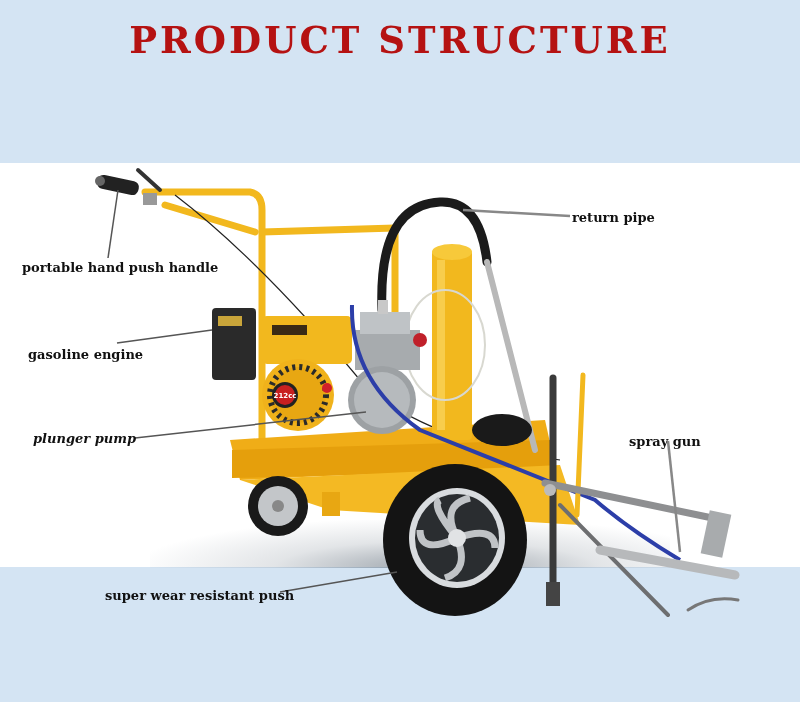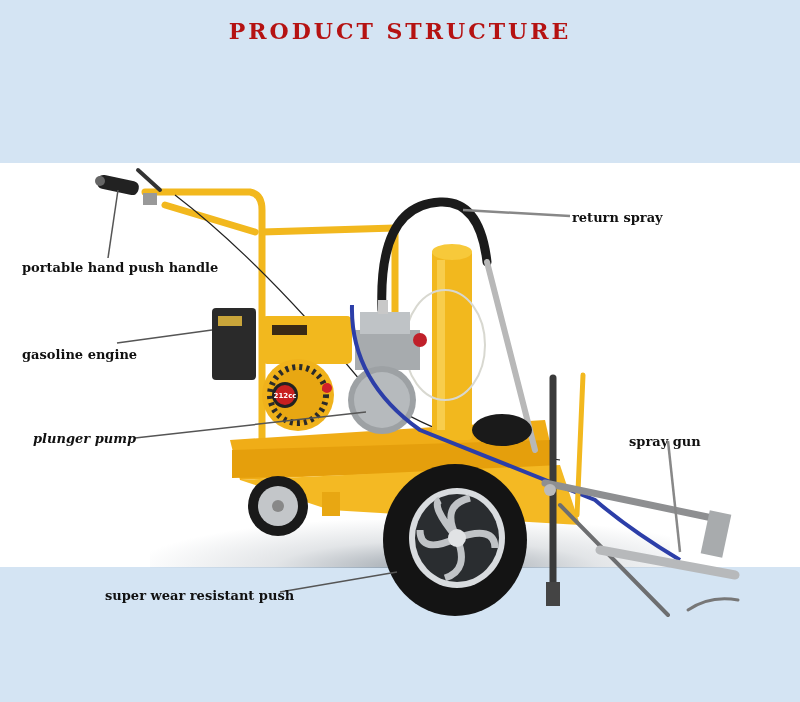--- a/index.html
+++ b/index.html
@@ -1,19 +1,19 @@
 <!DOCTYPE html>
 <html><head>
 <meta charset="utf-8">
 <style>
   html, body { margin:0; padding:0; }
   body { width:800px; height:702px; position:relative; overflow:hidden; background:#ffffff; font-family:"DejaVu Serif", serif; }
   .band-top { position:absolute; left:0; top:0; width:800px; height:163px; background:#d4e4f3; }
   .band-bottom { position:absolute; left:0; top:567px; width:800px; height:135px; background:#d4e4f3; }
-  .title { position:absolute; left:0; top:18px; width:800px; text-align:center; font-family:"DejaVu Serif", serif; font-weight:bold; font-size:22px; letter-spacing:3px; color:#b51212; }
+  .title { position:absolute; left:0; top:18px; width:800px; text-align:center; font-family:"DejaVu Serif", serif; font-weight:bold; font-size:37px; letter-spacing:3px; color:#b51212; }
   .floor-shadow { position:absolute; left:150px; top:520px; width:520px; height:48px; background:radial-gradient(ellipse at 55% 100%, rgba(70,85,100,0.55) 0%, rgba(140,150,160,0.25) 40%, rgba(255,255,255,0) 75%); }
   svg.machine { position:absolute; left:0; top:0; width:800px; height:702px; }
   .label { position:absolute; font-family:"DejaVu Serif", serif; font-weight:bold; font-size:13px; color:#111111; white-space:nowrap; }
 </style>
 </head>
 <body>
 
 <div class="band-top"></div>
 <div class="band-bottom"></div>
 <div class="title">PRODUCT STRUCTURE</div>
@@ -113,17 +113,17 @@
     <line x1="118" y1="190" x2="108" y2="258"></line>
     <line x1="117" y1="343" x2="212" y2="330"></line>
     <line x1="135" y1="438" x2="366" y2="412"></line>
     <line x1="280" y1="592" x2="397" y2="572"></line>
     <line x1="463" y1="210" x2="570" y2="216" stroke="#888" stroke-width="2.5"></line>
     <line x1="668" y1="441" x2="680" y2="552" stroke="#888" stroke-width="2.5"></line>
   </g>
 </svg>
 
 <div class="label" style="left:22px; top:260px;">portable hand push handle</div>
-<div class="label" style="left:22px; top:347px;">gasoline engine</div>
+<div class="label" style="left:28px; top:347px;">gasoline engine</div>
 <div class="label" style="left:33px; top:431px;font-style:italic;">plunger pump</div>
 <div class="label" style="left:105px; top:588px;">super wear resistant push</div>
-<div class="label" style="left:572px; top:210px;">return spray</div>
+<div class="label" style="left:572px; top:210px;">return pipe</div>
 <div class="label" style="left:629px; top:434px;">spray gun</div>
 
 </body></html>

